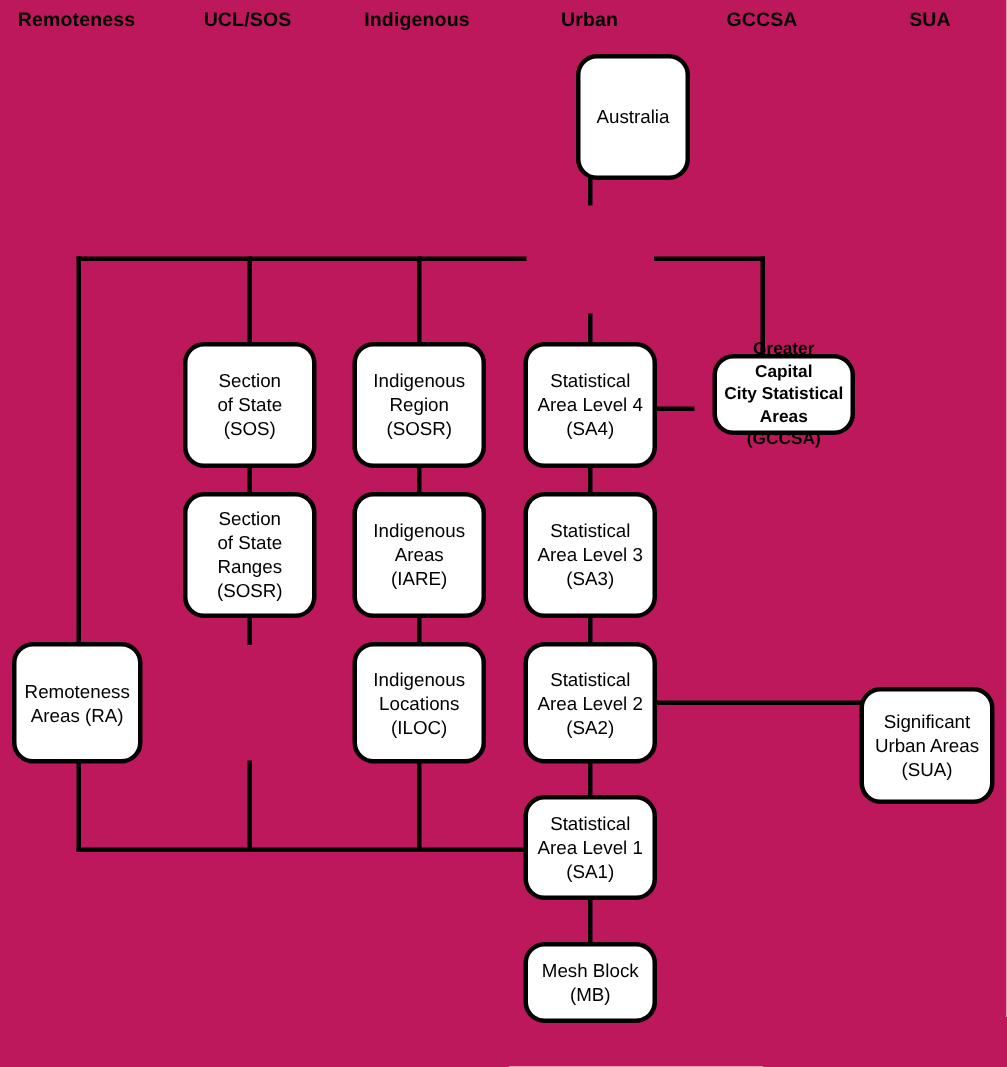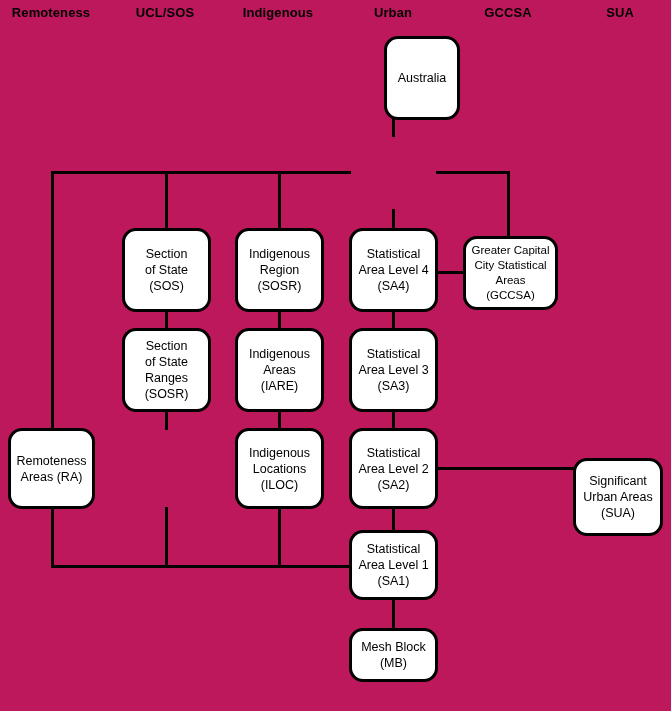--- a/index.html
+++ b/index.html
@@ -116,21 +116,21 @@
   </div>
 
   <div class="node" style="left:349px;top:228px;width:89px;height:84px;">
     <div>
       <span>Statistical</span>
       <span>Area Level 4</span>
       <span>(SA4)</span>
     </div>
   </div>
 
-  <div class="node small" style="left:463px;top:236px;width:95px;height:74px;">
+  <div class="node small" style="left:475px;top:236px;width:95px;height:54px;font-weight:bold;">
     <div>
       <span>Greater Capital</span>
       <span>City Statistical</span>
       <span>Areas (GCCSA)</span>
     </div>
   </div>
 
   <div class="node" style="left:122px;top:328px;width:89px;height:84px;">
     <div>
       <span>Section</span>

